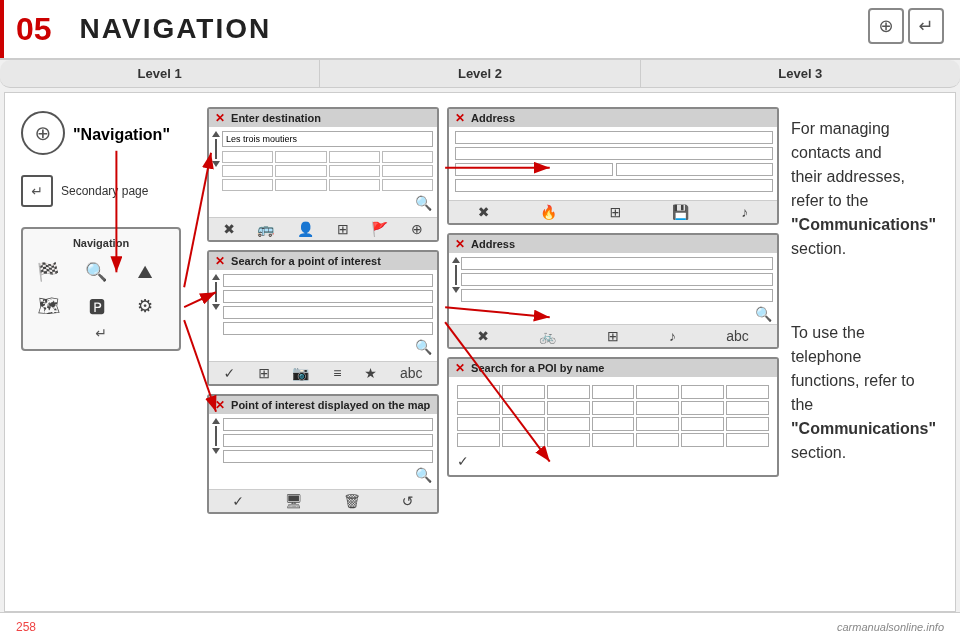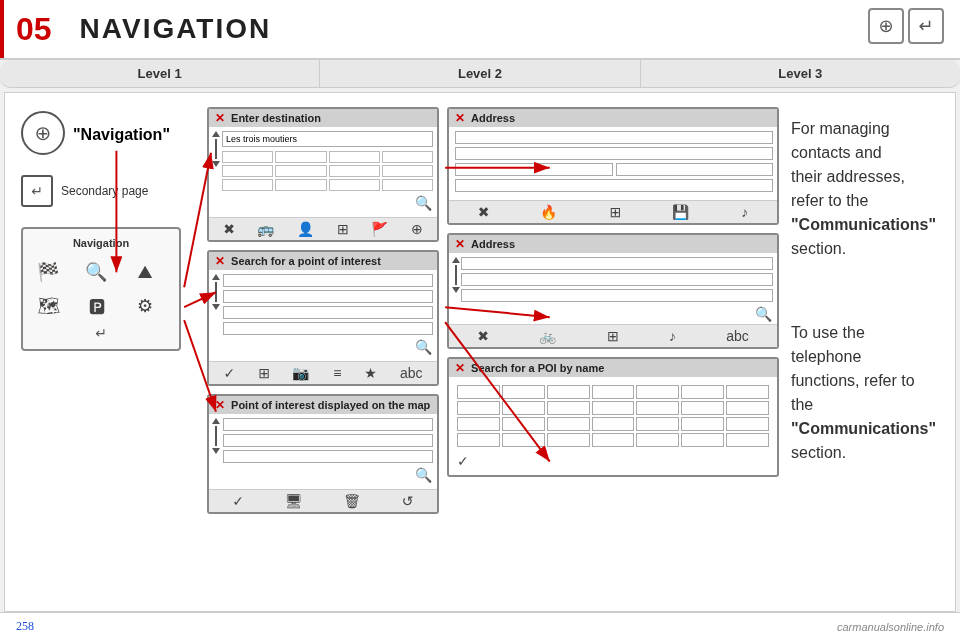--- a/index.html
+++ b/index.html
@@ -254,22 +254,21 @@
       width: 100%;
       height: 28px;
       background: white;
       border-top: 1px solid #ccc;
       display: flex;
       align-items: center;
       padding: 0 16px;
     }
     .page-number {
       font-size: 12px;
-      color: #1d4ed8;
-      font-family: Liberation Serif, serif;
+      color: #ef4444;
     }
     .watermark {
       position: absolute;
       right: 16px;
       font-size: 11px;
       color: #888;
       font-style: italic;
     }
 
     .contacts-body {

